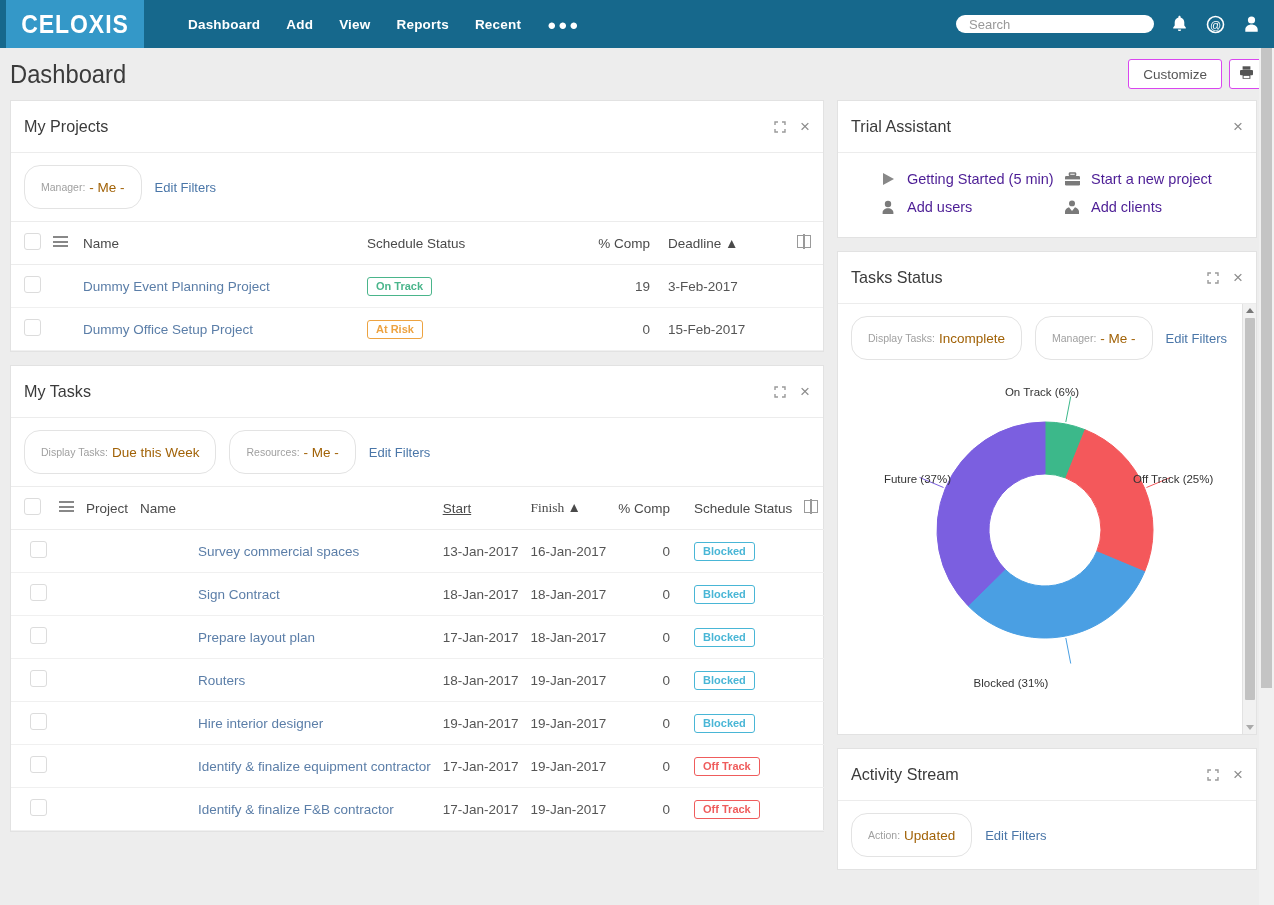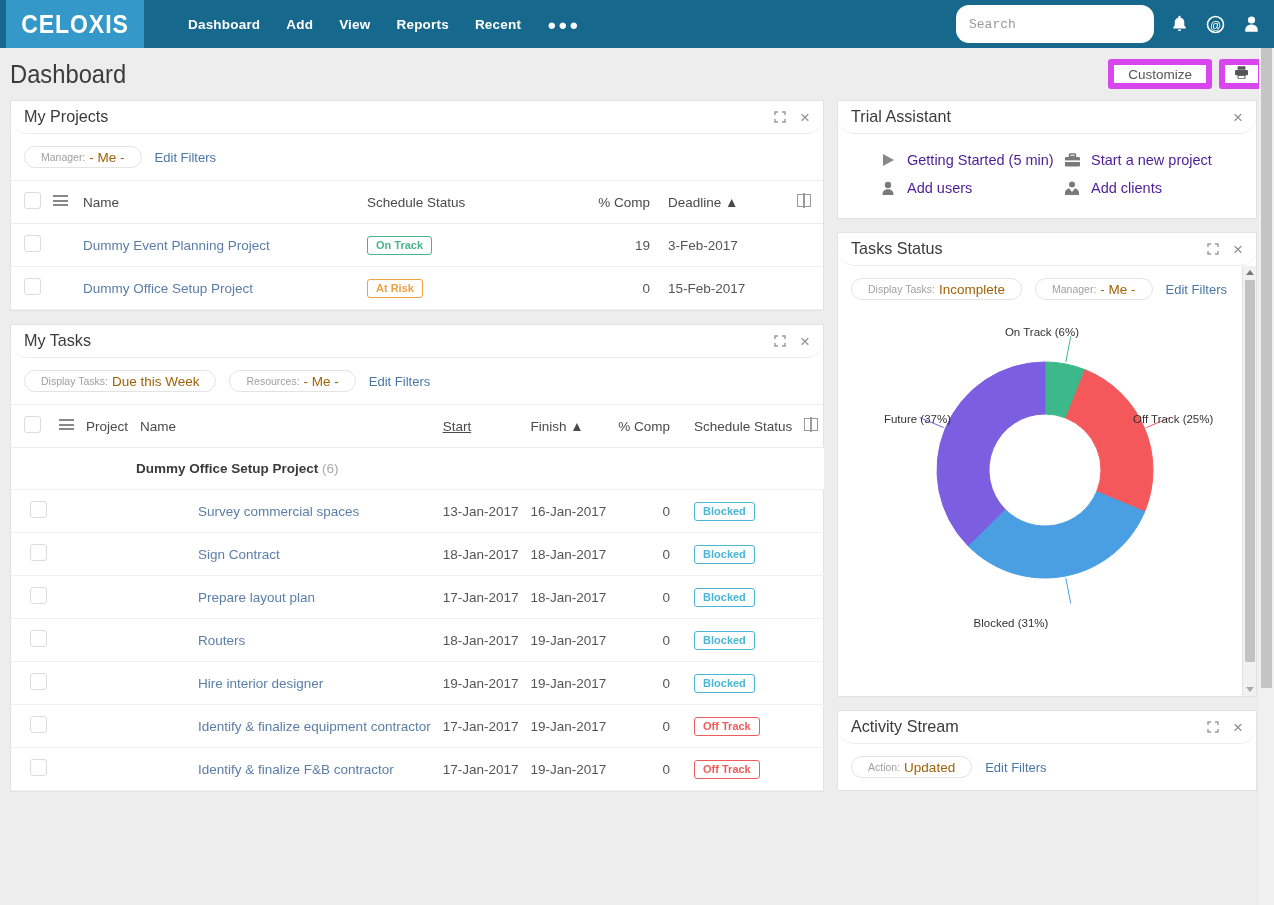--- a/index.html
+++ b/index.html
@@ -28,77 +28,77 @@
   .navlinks a {
     color: #ffffff; text-decoration: none; font-size: 13.5px;
     font-weight: bold; letter-spacing: .2px;
   }
   .navdots { color: #fff; font-size: 15px; letter-spacing: 2px; line-height: 1; }
   .nav-right {
     position: absolute; right: 12px; top: 0; height: 48px;
     display: flex; align-items: center; gap: 14px;
   }
   .search-box {
-    width: 198px; height: 38px; border-radius: 13px;
+    width: 198px; height: 18px; border-radius: 13px;
     background: #ffffff; border: none; outline: none;
     padding: 0 13px; font-size: 13px; color: #444;
-    font-family: Liberation Mono, monospace;
+    font-family: Liberation Sans, sans-serif;
   }
   .search-box::placeholder { color: #999; }
   .nav-icon { color: #fff; display: inline-flex; align-items: center; justify-content: center; width: 22px; height: 22px; }
 
   
   .pagehead {
     height: 52px; background: #ededed;
     display: flex; align-items: center;
     padding: 0 10px 0 10px; position: relative;
   }
   .pagetitle {
     font-size: 25px; color: #3b3b3b; font-weight: normal;
     font-family: "Liberation Sans Narrow", "Liberation Sans", sans-serif;
     transform: scaleX(0.95); transform-origin: left center;
   }
   .head-actions { margin-left: auto; display: flex; gap: 7px; }
   .btn {
-    background: #fff; border: 6px solid #d946ef; border-radius: 3px;
+    background: #fff; border: 1px solid #d946ef; border-radius: 3px;
     height: 30px; padding: 0 14px; font-size: 13.5px; color: #555;
     display: flex; align-items: center; cursor: pointer;
     font-family: "Liberation Sans", sans-serif;
   }
   .btn.icon-btn { padding: 0 9px; }
 
   
   .cols { display: flex; gap: 13px; padding: 0 10px; align-items: flex-start; }
   .col-left { width: 814px; flex: none; }
   .col-right { width: 420px; flex: none; position: relative; }
 
   .panel {
     background: #fff; border: 1px solid #e2e2e2;
     margin-bottom: 13px; position: relative;
   }
   .panel-head {
-    height: 33px; display: flex; align-items: center;
-    padding: 0 13px; border-bottom: 1px solid #ececec; border-radius: 18px;
+    height: 52px; display: flex; align-items: center;
+    padding: 0 13px; border-bottom: 1px solid #ececec;
   }
   .panel-title {
     font-size: 17px; color: #3b3b3b;
     font-family: "Liberation Sans Narrow", "Liberation Sans", sans-serif;
     transform: scaleX(0.95); transform-origin: left center;
   }
   .panel-tools { margin-left: auto; display: flex; align-items: center; gap: 14px; }
   .ptool { color: #9a9a9a; cursor: pointer; line-height: 0; }
   .ptool.close { font-size: 17px; color: #8d8d8d; line-height: 1; }
 
   .filterbar {
     display: flex; align-items: center; gap: 13px;
     padding: 12px 13px; border-bottom: 1px solid #ececec;
   }
   .chip {
     border: 1px solid #e3e3e3; border-radius: 16px;
-    height: 22px; display: inline-flex; align-items: center;
+    height: 44px; display: inline-flex; align-items: center;
     padding: 0 16px; background: #fff; cursor: pointer;
   }
   .chip .k { font-size: 10.5px; color: #a0a0a0; margin-right: 4px; }
   .chip .v { font-size: 13.5px; color: #a16207; }
   .editlink { font-size: 13px; color: #4a76a8; cursor: pointer; }
 
   
   table { width: 100%; border-collapse: collapse; }
   thead th {
     font-size: 13.5px; color: #4a4a4a; font-weight: normal;
@@ -292,36 +292,28 @@
         <span class="editlink">Edit Filters</span>
       </div>
       <table>
         <thead>
             <tr>
           <th style="width:32px;padding-left:13px;"><span class="cb"></span></th>
           <th style="width:30px;"><span class="burger"><i></i><i></i><i></i></span></th>
           <th style="width:58px;">Project</th>
           <th>Name</th>
           <th style="width:88px;text-decoration:underline;">Start</th>
-          <th style="width:105px;">Finish ▲</th>
+          <th style="width:105px;font-family:Liberation Serif, serif;">Finish ▲</th>
           <th class="num" style="width:72px;">% Comp</th>
           <th style="width:125px;padding-left:18px;">Schedule Status</th>
           <th style="width:32px;"><span class="colpick"></span></th>
         </tr>
           </thead>
         <tbody>
 
-          <tr class="grp-row">
-            <td></td>
-              <td></td>
-            <td colspan="7" style="padding-left:56px;">
-              <span>Dummy Office Setup Project</span>
-              <span class="cnt">(6)</span>
-            </td>
-          </tr>
           <tr>
               <td style="padding-left:19px;"><span class="cb"></span></td>
               <td></td>
               <td></td>
             <td class="link" style="padding-left:64px;"><span class="linktext">Survey commercial spaces</span></td>
             <td>13-Jan-2017</td>
             <td>16-Jan-2017</td>
             <td class="num">0</td>
             <td style="padding-left:18px;"><span class="badge b-blocked">Blocked</span></td>
               <td></td>

